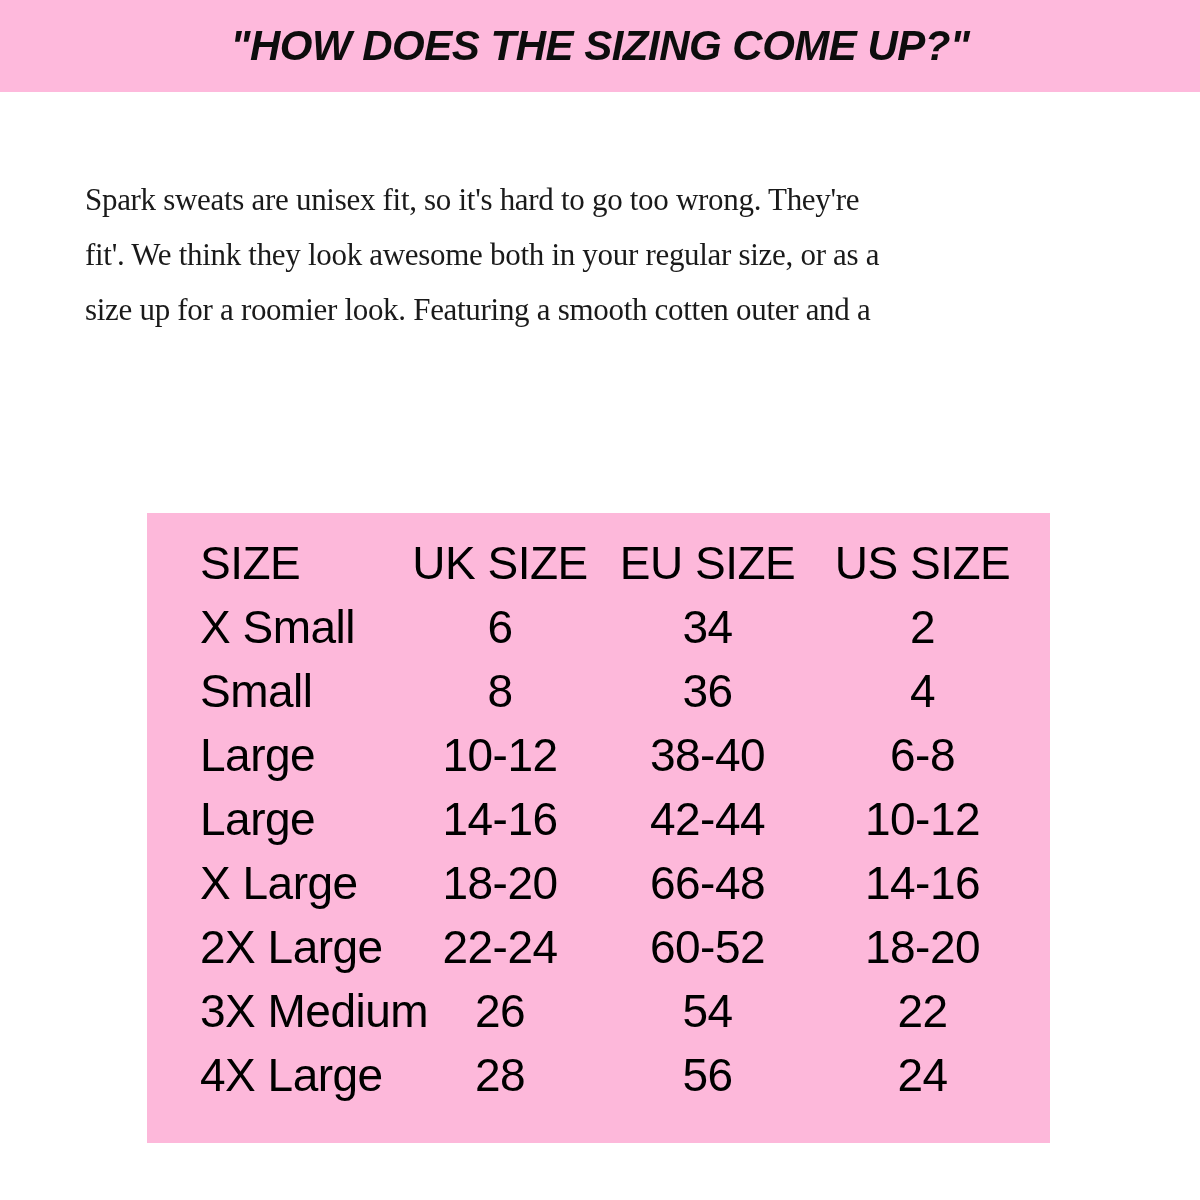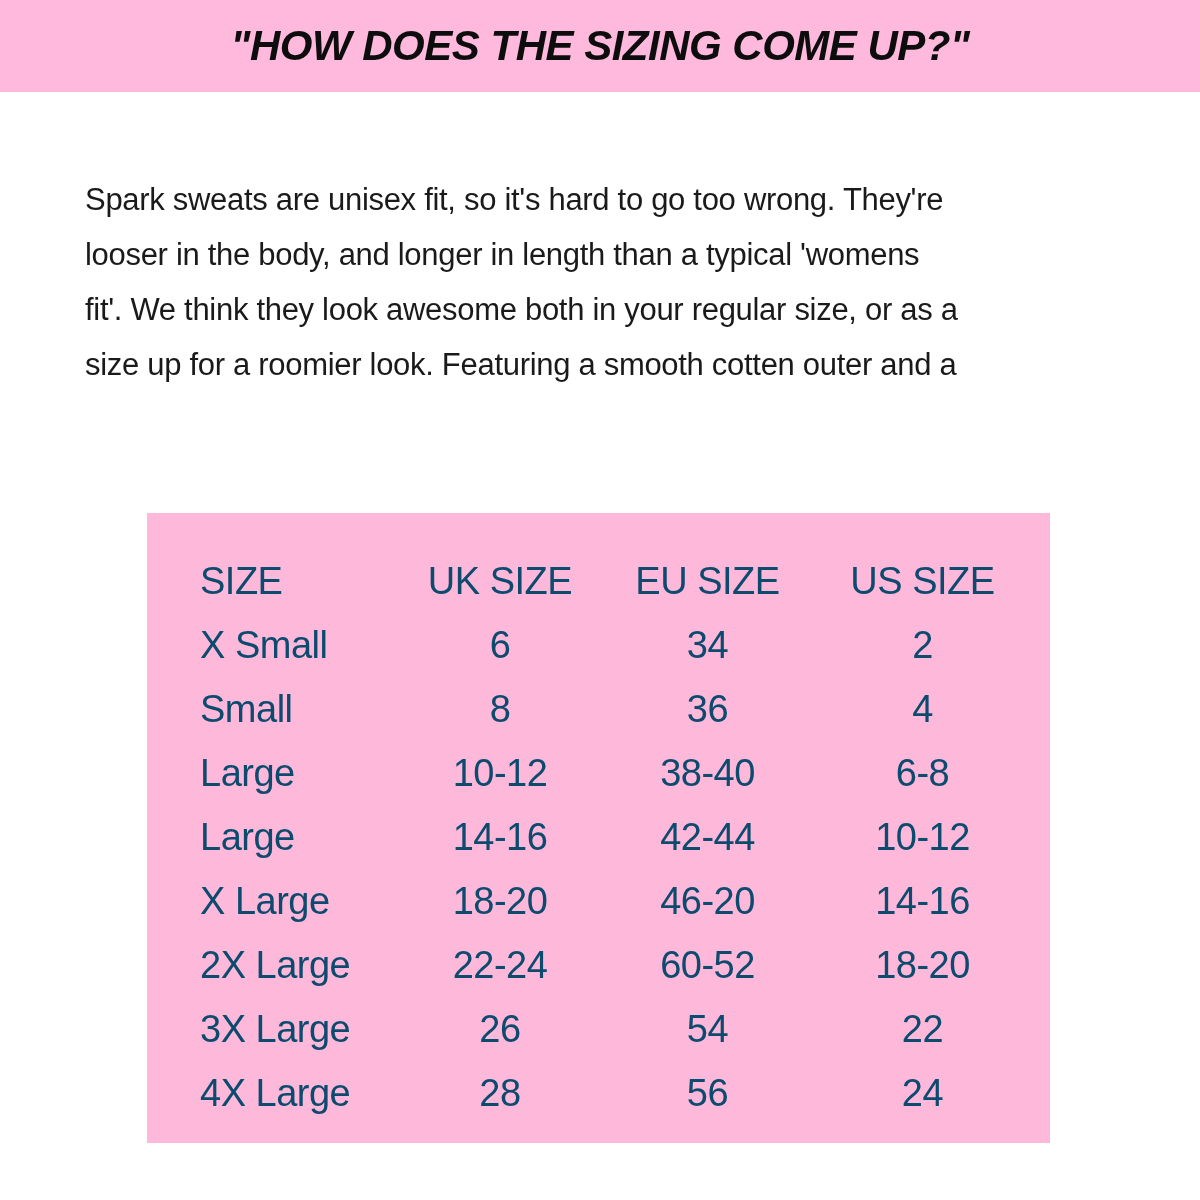--- a/index.html
+++ b/index.html
@@ -43,20 +43,21 @@
     left: 85px;
     width: 1040px;
     font-size: 31px;
     letter-spacing: -0.3px;
     color: #1a1a1a;
   }
   .description .line {
     height: 55px;
     line-height: 55px;
     white-space: nowrap;
+    font-family: Liberation Serif, serif;
   }
   .heart {
     font-size: 34px;
     margin-left: 10px;
     color: #0d0d0d;
   }
 
   
   .size-card {
     position: absolute;
@@ -64,39 +65,38 @@
     left: 147px;
     width: 903px;
     height: 630px;
     background: var(--table-pink, #fdb8da);
   }
   .size-grid {
     display: grid;
     grid-template-columns: 200px 200px 215px 215px;
     grid-auto-rows: 64px;
     align-items: center;
-    padding: 36px 0 0 53px;
-    font-size: 38px;
+    padding: 18px 0 0 53px;
+    font-size: 46px;
     letter-spacing: -0.5px;
-    color: #0c4a6e;
+    color: #000000;
   }
   .size-grid .row { display: contents; }
   .cell { justify-self: center; white-space: nowrap; }
   .cell.col-size { justify-self: start; }
 </style>
 </head>
 <body>
 
 <div class="banner">
   <h1 class="title">"HOW DOES THE SIZING COME UP?"</h1>
 </div>
 
 <div class="description">
   <div class="line">Spark sweats are unisex fit, so it's hard to go too wrong. They're</div>
-  <div class="line">looser in the body, and longer in length than a typical 'womens</div>
   <div class="line">fit'. We think they look awesome both in your regular size, or as a</div>
   <div class="line">size up for a roomier look. Featuring a smooth cotten outer and a</div>
 </div>
 
 <div class="size-card">
   <div class="size-grid">
 
     <div class="row">
       <div class="cell col-size">SIZE</div>
       <div class="cell">UK SIZE</div>
@@ -128,33 +128,33 @@
     <div class="row">
       <div class="cell col-size">Large</div>
       <div class="cell">14-16</div>
       <div class="cell">42-44</div>
       <div class="cell">10-12</div>
     </div>
 
     <div class="row">
       <div class="cell col-size">X Large</div>
       <div class="cell">18-20</div>
-      <div class="cell">46-20</div>
+      <div class="cell">66-48</div>
       <div class="cell">14-16</div>
     </div>
 
     <div class="row">
       <div class="cell col-size">2X Large</div>
       <div class="cell">22-24</div>
       <div class="cell">60-52</div>
       <div class="cell">18-20</div>
     </div>
 
     <div class="row">
-      <div class="cell col-size">3X Large</div>
+      <div class="cell col-size">3X Medium</div>
       <div class="cell">26</div>
       <div class="cell">54</div>
       <div class="cell">22</div>
     </div>
 
     <div class="row">
       <div class="cell col-size">4X Large</div>
       <div class="cell">28</div>
       <div class="cell">56</div>
       <div class="cell">24</div>

